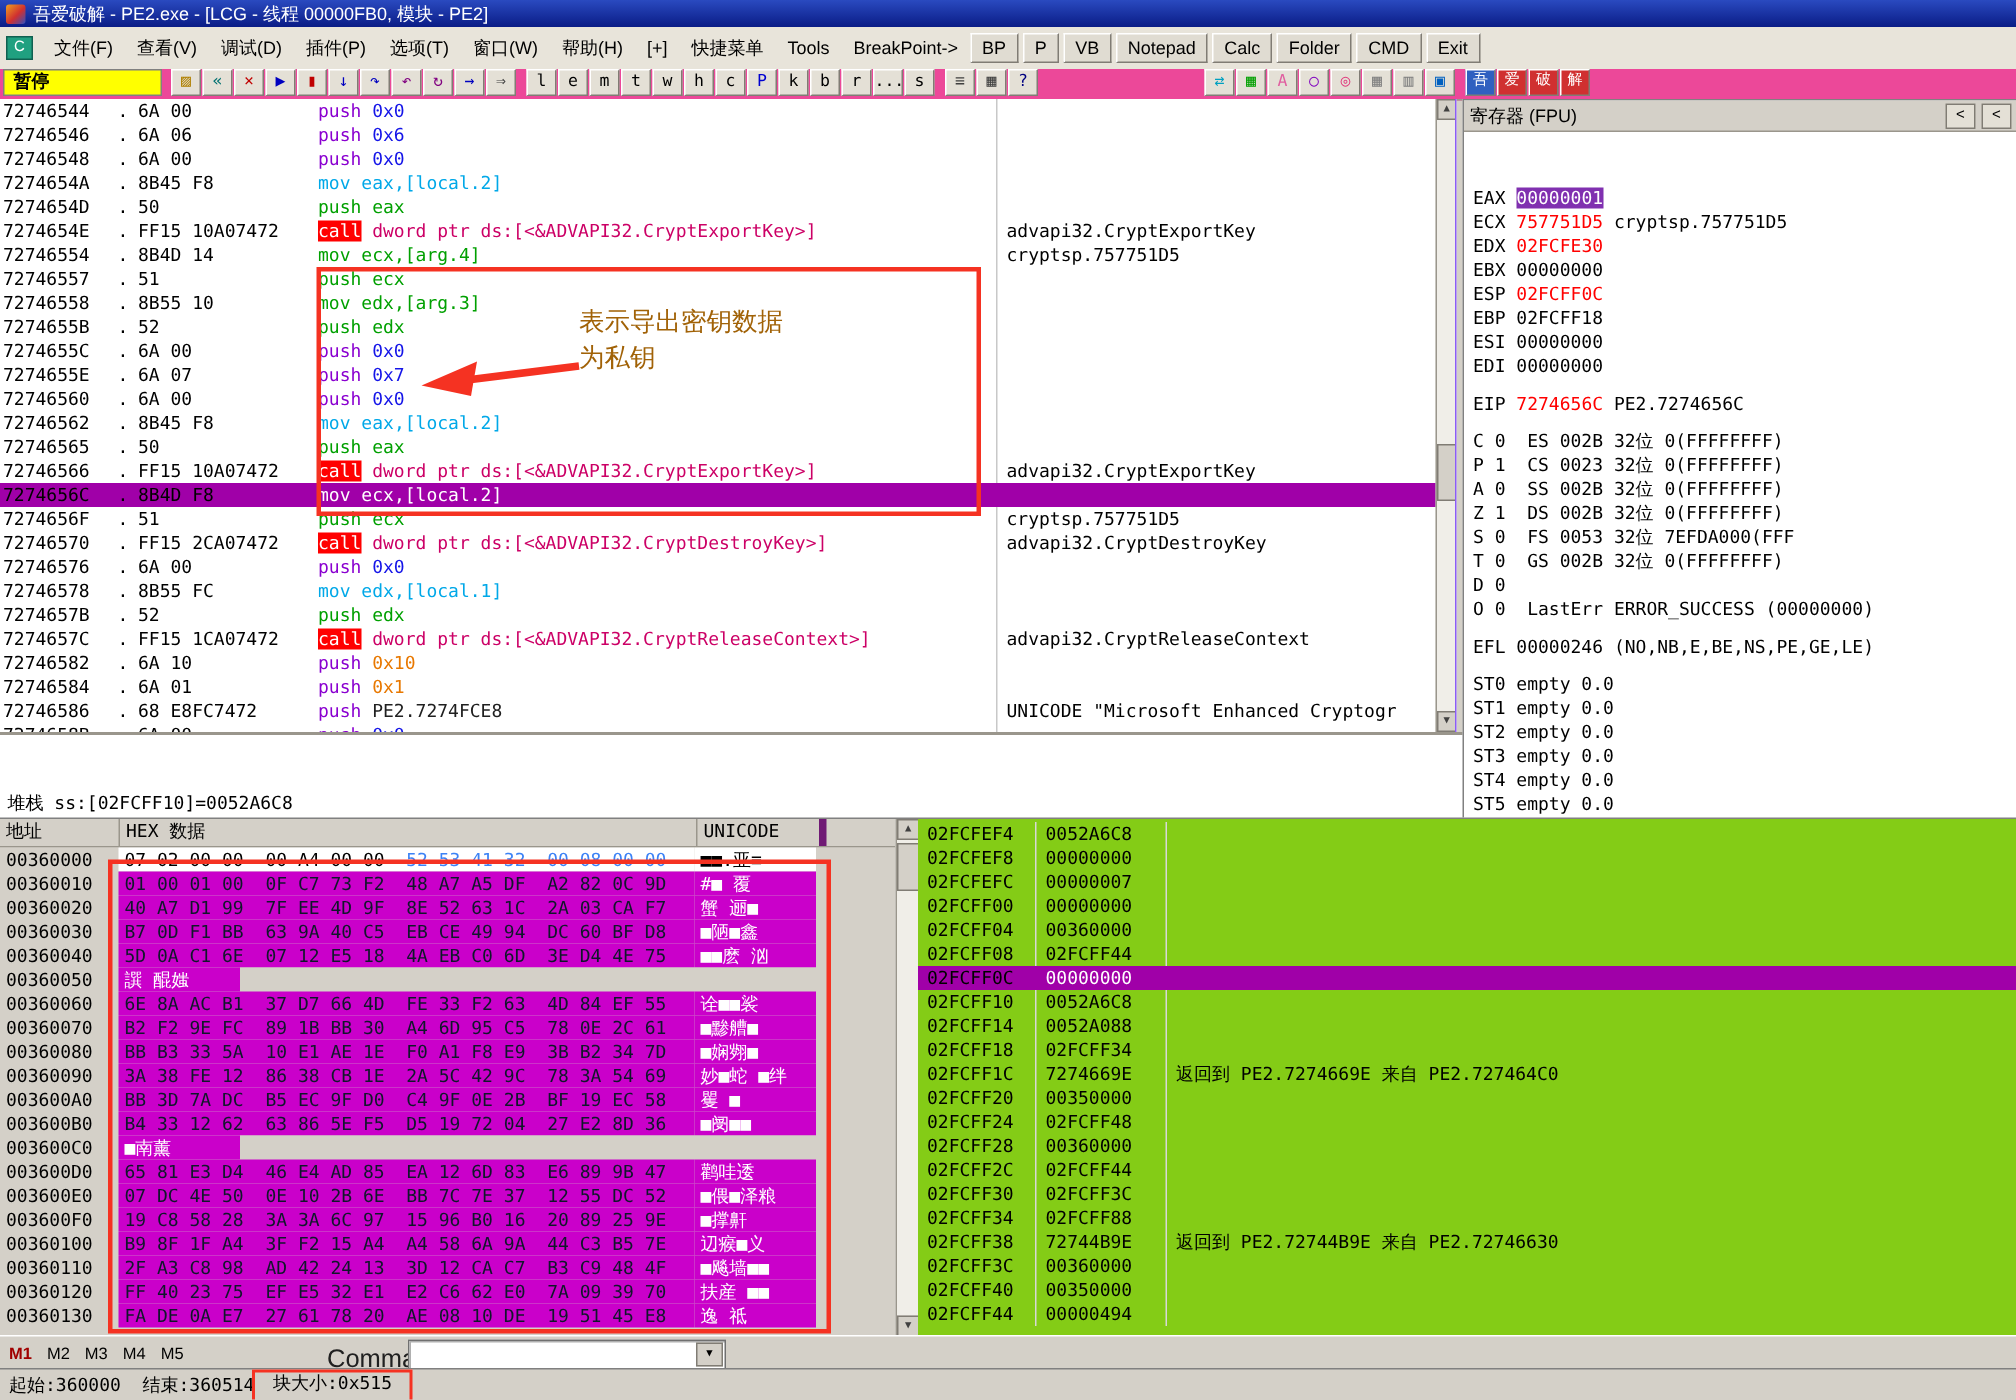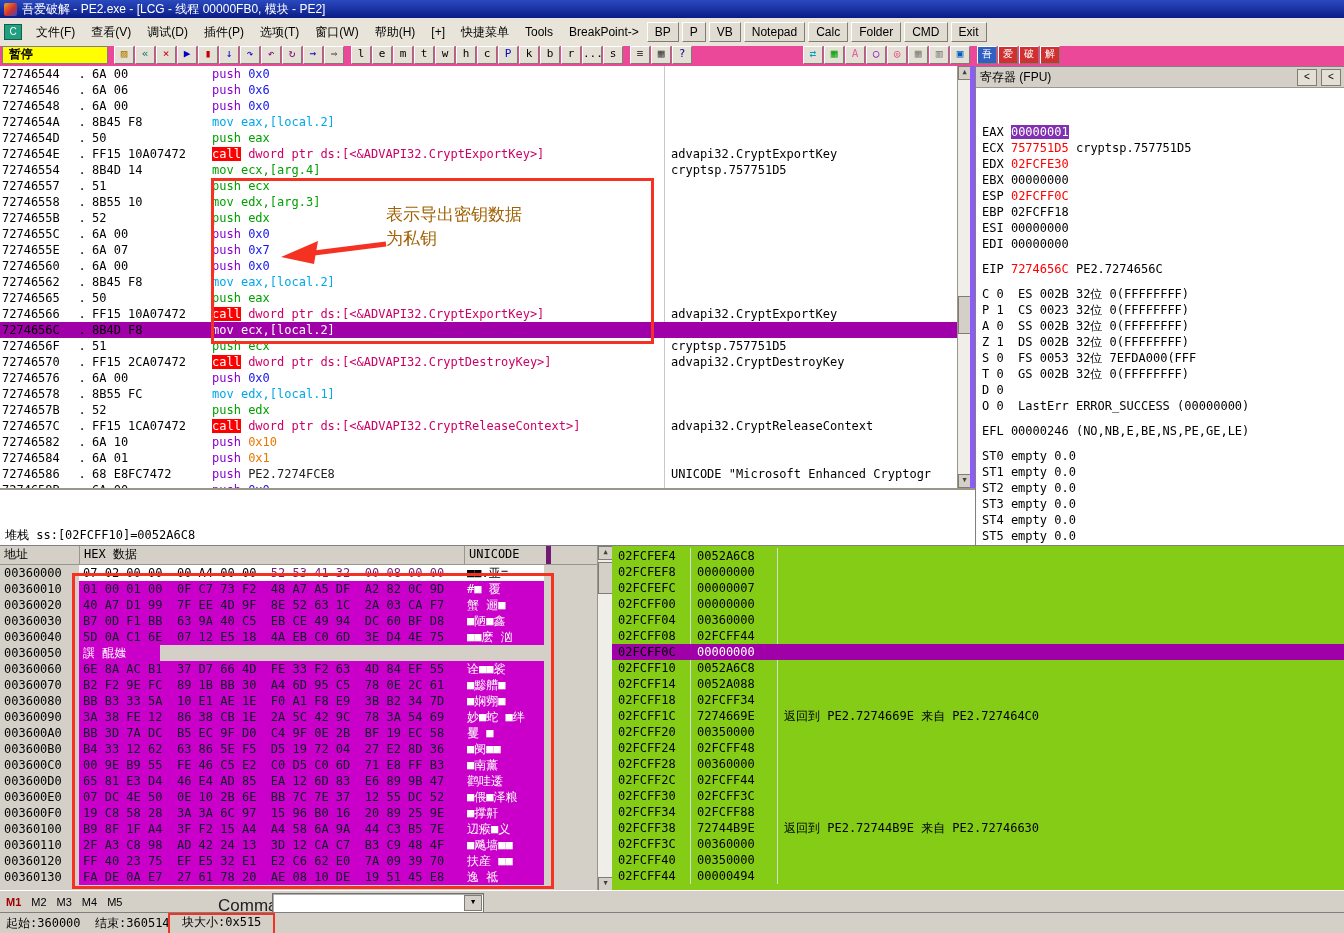--- a/index.html
+++ b/index.html
@@ -26,21 +26,21 @@
     font-size:12px;line-height:14px;padding-left:6px;margin-right:6px;
     font-family:"DejaVu Sans",sans-serif}
   .tbtn{width:18px;height:16px;border:1px solid;border-color:#FFF #807C74 #807C74 #FFF;
     background:#E4E0D6;margin-right:1px;text-align:center;line-height:14px;font-size:11px;
     display:inline-block;overflow:hidden}
   .tsep{width:6px;height:16px;display:inline-block}
   .brand{color:#FFF;font-size:10px;font-family:"DejaVu Sans",sans-serif}
 
   
   .disasm{position:absolute;top:66px;left:0;width:970px;height:422px;background:#FFF;
-    border-right:7px solid #8b5cf6;overflow:hidden}
+    border-right:1px solid #8b5cf6;overflow:hidden}
   .drow{display:flex;height:16px;line-height:16px;white-space:pre}
   .da{width:70px;padding-left:2px}
   .dd{width:20px;text-align:center}
   .db{width:120px}
   .di{width:452px;overflow:hidden}
   .dc2{flex:1;border-left:1px solid #C8C8C8;padding-left:6px;overflow:hidden}
   .k-imm .mn,.k-immo .mn,.k-pe .mn{color:#8A00D0}
   .k-imm .op{color:#1414E8}
   .k-immo .op{color:#E87800}
   .k-pe .op{color:#202020}
@@ -89,21 +89,21 @@
   .hexpane{position:absolute;left:0;top:0;width:597px;height:345px;background:#D4D0C8;overflow:hidden}
   .hexhead{display:flex;height:18px;background:#D4D0C8;border-bottom:1px solid #9A968C;line-height:17px}
   .hh-a{width:75px;padding-left:4px;border-right:1px solid #9A968C}
   .hh-h{width:380px;padding-left:4px;border-right:1px solid #9A968C}
   .hh-u{width:77px;padding-left:4px;border-right:5px solid #701a75}
   .hrow{display:flex;height:16px;line-height:16px;white-space:pre}
   .ha{width:75px;padding-left:4px;background:#D4D0C8}
   .hd{width:380px;padding-left:4px;background:#FFF}
   .hu{width:77px;padding-left:4px;background:#FFF;overflow:hidden}
   .hf{flex:1;background:#D4D0C8}
-  .hA{color:#000}.hB{color:#701a75}
+  .hA{color:#000}.hB{color:#3b82f6}
   .hsel .hd,.hsel .hu{background:#CA00CA;color:#FFF}
   .hsel .hA{color:#0f172a}
   .hexscroll{position:absolute;left:597px;top:0;width:15px;height:345px;background:#F0EEE8;
     border-left:1px solid #9A968C;border-right:1px solid #9A968C}
   .stackpane{position:absolute;left:612px;top:0;width:732px;height:345px;background:#84cc16;
     padding-top:2px;overflow:hidden}
   .srow{display:flex;height:16px;line-height:16px;white-space:pre}
   .sa{width:72px;padding-left:6px}
   .sv{width:80px;border-left:1px solid #D8D8D8;padding-left:6px}
   .sc{flex:1;border-left:1px solid #D8D8D8;padding-left:6px;overflow:hidden}
@@ -233,21 +233,21 @@
         <div class="hrow hsel"><span class="ha">00360020</span><span class="hd"><span class="hA">40 A7 D1 99  7F EE 4D 9F  8E 52 63 1C  2A 03 CA F7</span></span><span class="hu">蟹 逦■</span><span class="hf"></span></div>
         <div class="hrow hsel"><span class="ha">00360030</span><span class="hd"><span class="hA">B7 0D F1 BB  63 9A 40 C5  EB CE 49 94  DC 60 BF D8</span></span><span class="hu">■陋■鑫</span><span class="hf"></span></div>
         <div class="hrow hsel"><span class="ha">00360040</span><span class="hd"><span class="hA">5D 0A C1 6E  07 12 E5 18  4A EB C0 6D  3E D4 4E 75</span></span><span class="hu">■■麽 汹</span><span class="hf"></span></div>
         <div class="hrow hsel"><span class="ha">00360050</span><span class="hu">譔 醌媸</span><span class="hf"></span></div>
         <div class="hrow hsel"><span class="ha">00360060</span><span class="hd"><span class="hA">6E 8A AC B1  37 D7 66 4D  FE 33 F2 63  4D 84 EF 55</span></span><span class="hu">诠■■裟</span><span class="hf"></span></div>
         <div class="hrow hsel"><span class="ha">00360070</span><span class="hd"><span class="hA">B2 F2 9E FC  89 1B BB 30  A4 6D 95 C5  78 0E 2C 61</span></span><span class="hu">■黪艚■</span><span class="hf"></span></div>
         <div class="hrow hsel"><span class="ha">00360080</span><span class="hd"><span class="hA">BB B3 33 5A  10 E1 AE 1E  F0 A1 F8 E9  3B B2 34 7D</span></span><span class="hu">■娴翙■</span><span class="hf"></span></div>
         <div class="hrow hsel"><span class="ha">00360090</span><span class="hd"><span class="hA">3A 38 FE 12  86 38 CB 1E  2A 5C 42 9C  78 3A 54 69</span></span><span class="hu">妙■蛇 ■绊</span><span class="hf"></span></div>
         <div class="hrow hsel"><span class="ha">003600A0</span><span class="hd"><span class="hA">BB 3D 7A DC  B5 EC 9F D0  C4 9F 0E 2B  BF 19 EC 58</span></span><span class="hu">矍 ■</span><span class="hf"></span></div>
         <div class="hrow hsel"><span class="ha">003600B0</span><span class="hd"><span class="hA">B4 33 12 62  63 86 5E F5  D5 19 72 04  27 E2 8D 36</span></span><span class="hu">■阌■■</span><span class="hf"></span></div>
-        <div class="hrow hsel"><span class="ha">003600C0</span><span class="hd"><span class="hA">00 9E B9 55  FE 46 C5 E2  C0 D5 C0 6D  71 E8 FF B3</span></span><span class="hu">■南薰</span><span class="hf"></span></div>
+        <div class="hrow hsel"><span class="ha">003600C0</span><span class="hu">■南薰</span><span class="hf"></span></div>
         <div class="hrow hsel"><span class="ha">003600D0</span><span class="hd"><span class="hA">65 81 E3 D4  46 E4 AD 85  EA 12 6D 83  E6 89 9B 47</span></span><span class="hu">鹳哇逶</span><span class="hf"></span></div>
         <div class="hrow hsel"><span class="ha">003600E0</span><span class="hd"><span class="hA">07 DC 4E 50  0E 10 2B 6E  BB 7C 7E 37  12 55 DC 52</span></span><span class="hu">■偎■泽粮</span><span class="hf"></span></div>
         <div class="hrow hsel"><span class="ha">003600F0</span><span class="hd"><span class="hA">19 C8 58 28  3A 3A 6C 97  15 96 B0 16  20 89 25 9E</span></span><span class="hu">■撑鼾</span><span class="hf"></span></div>
         <div class="hrow hsel"><span class="ha">00360100</span><span class="hd"><span class="hA">B9 8F 1F A4  3F F2 15 A4  A4 58 6A 9A  44 C3 B5 7E</span></span><span class="hu">辺瘊■义</span><span class="hf"></span></div>
         <div class="hrow hsel"><span class="ha">00360110</span><span class="hd"><span class="hA">2F A3 C8 98  AD 42 24 13  3D 12 CA C7  B3 C9 48 4F</span></span><span class="hu">■飚墙■■</span><span class="hf"></span></div>
         <div class="hrow hsel"><span class="ha">00360120</span><span class="hd"><span class="hA">FF 40 23 75  EF E5 32 E1  E2 C6 62 E0  7A 09 39 70</span></span><span class="hu">扶産 ■■</span><span class="hf"></span></div>
         <div class="hrow hsel"><span class="ha">00360130</span><span class="hd"><span class="hA">FA DE 0A E7  27 61 78 20  AE 08 10 DE  19 51 45 E8</span></span><span class="hu">逸 祗</span><span class="hf"></span></div>
       </div>
     <div class="ann-hex"></div>
   </div>

